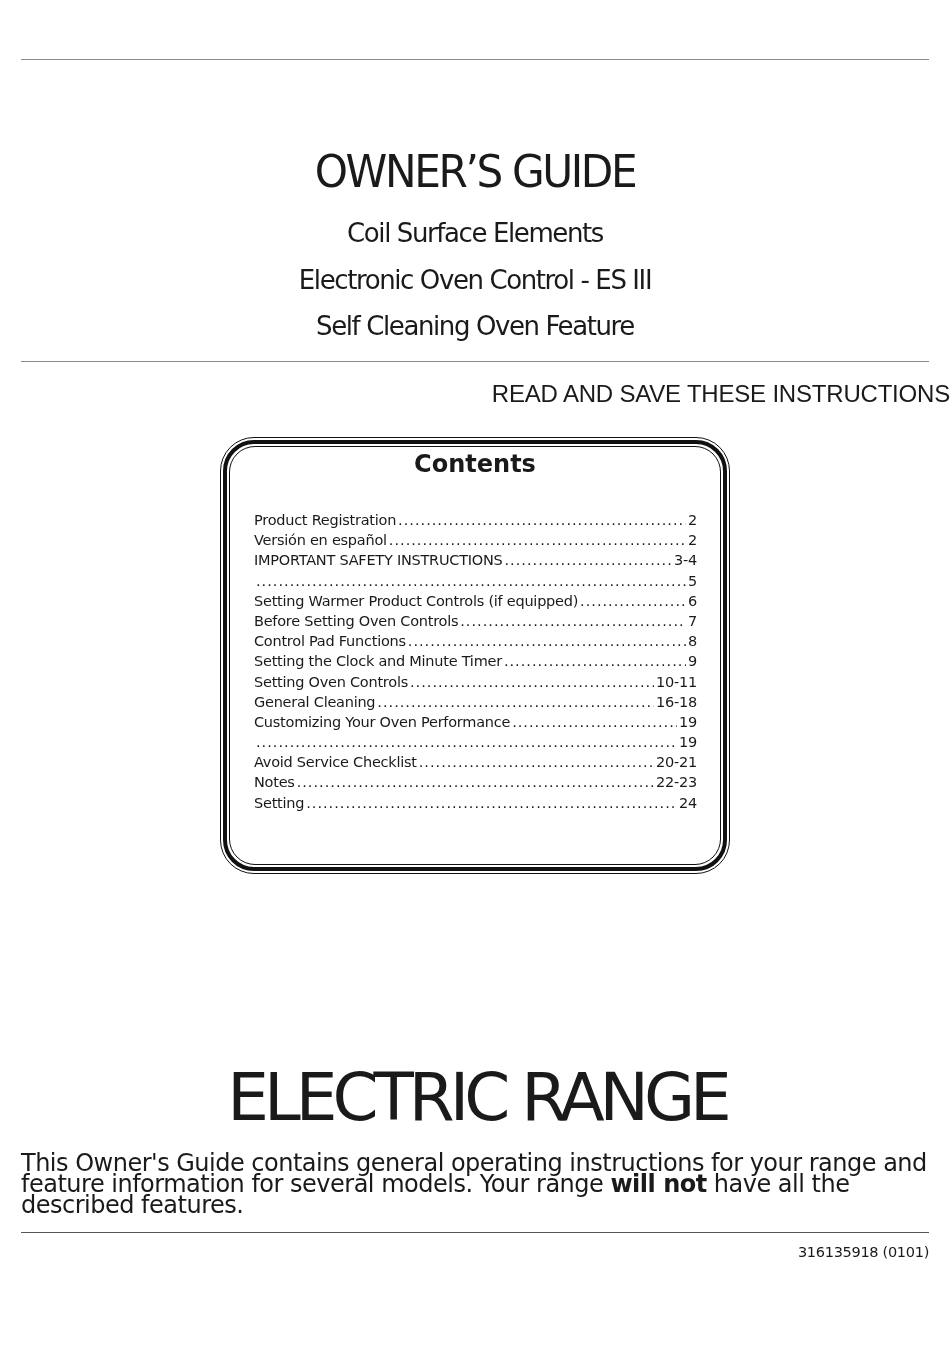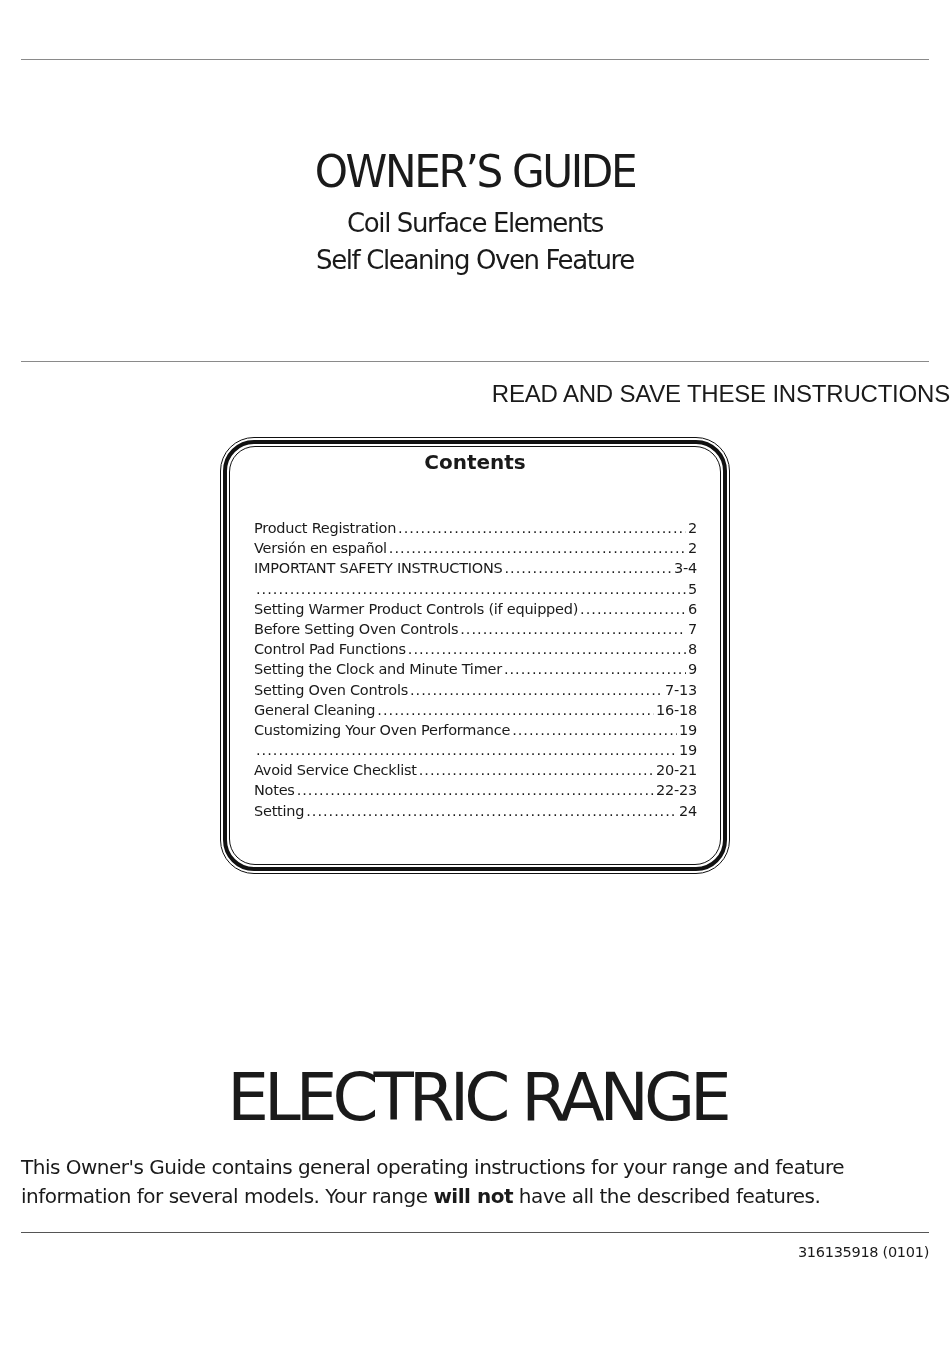--- a/index.html
+++ b/index.html
@@ -16,46 +16,46 @@
       position: absolute; left: 0; width: 950px; text-align: center;
       font-family: "DejaVu Sans", sans-serif; font-weight: normal;
       font-size: 44px; letter-spacing: -2.5px; top: 142px; line-height: 60px;
       transform: scaleX(0.96);
     }
     .subtitles {
       position: absolute; left: 0; width: 950px; top: 205px; text-align: center;
     }
     .subtitles div {
       font-family: "DejaVu Sans", sans-serif; font-size: 26px;
-      letter-spacing: -1.4px; line-height: 36.5px; height: 36.5px;
+      letter-spacing: -1.4px; line-height: 36.5px; height: 36.5px; margin-top: 10px;
     }
     .read-save {
       position: absolute; left: 0; width: 950px; top: 380px; text-align: right;
       font-family: "Liberation Sans", sans-serif; font-size: 24px; letter-spacing: -0.2px;
     }
     
     .box-outer {
       position: absolute; left: 220px; top: 437px; width: 510px; height: 437px;
       box-sizing: border-box; border: 1.5px solid #111; border-radius: 34px;
     }
     .box-mid {
       position: absolute; left: 223px; top: 440px; width: 504px; height: 431px;
       box-sizing: border-box; border: 4px solid #111; border-radius: 31px;
     }
     .box-inner {
       position: absolute; left: 229px; top: 446px; width: 492px; height: 419px;
       box-sizing: border-box; border: 1.5px solid #111; border-radius: 26px;
     }
     .contents-heading {
       position: absolute; left: 220px; width: 510px; top: 450px; text-align: center;
-      font-family: "DejaVu Sans", sans-serif; font-weight: bold; font-size: 20px;
+      font-family: "DejaVu Sans", sans-serif; font-weight: bold; font-size: 24px;
     }
     .toc {
       position: absolute; left: 254px; top: 510px; width: 443px;
-      font-family: "DejaVu Sans", sans-serif; font-size: 14.5px; letter-spacing: -0.25px; margin-top: 8px;
+      font-family: "DejaVu Sans", sans-serif; font-size: 14.5px; letter-spacing: -0.25px;
     }
     .toc-row {
       display: flex; align-items: baseline; height: 20.2px; line-height: 20.2px;
       white-space: nowrap; overflow: hidden;
     }
     .toc-label { flex: 0 0 auto; }
     .toc-dots {
       flex: 1 1 auto; overflow: hidden; margin: 0 2px; color: #1a1a1a;
       letter-spacing: 1px;
     }
@@ -63,38 +63,39 @@
       content: "....................................................................................................................................................";
     }
     .toc-page { flex: 0 0 auto; text-align: right; }
     .big-title {
       position: absolute; left: 2px; width: 950px; top: 1058px; text-align: center;
       font-family: "DejaVu Sans", sans-serif; font-size: 66px; letter-spacing: -5px;
       line-height: 80px;
     }
     .disclaimer {
       position: absolute; left: 21px; width: 915px; top: 1153px;
-      font-family: "DejaVu Sans", sans-serif; font-size: 20px; letter-spacing: -0.5px;
-      line-height: 29px;
+      font-family: "DejaVu Sans", sans-serif; font-size: 24px; letter-spacing: -0.5px;
+      line-height: 21px;
     }
     .disclaimer b { font-weight: bold; }
     .doc-number {
       position: absolute; right: 21px; top: 1244px;
       font-family: "DejaVu Sans", sans-serif; font-size: 14.5px; letter-spacing: -0.3px;
     }
   </style>
 </head>
 <body>
 
 <div class="rule" style="top:59px;"></div>
 
 <div class="title">OWNER’S GUIDE</div>
 
 <div class="subtitles">
   <div>Coil Surface Elements</div>
+  <div>Electronic Oven Control - ES III</div>
   <div>Self Cleaning Oven Feature</div>
 </div>
 
 <div class="rule" style="top:361px;"></div>
 
 <div class="read-save">READ AND SAVE THESE INSTRUCTIONS</div>
 
 <div class="box-outer"></div>
 <div class="box-mid"></div>
 <div class="box-inner"></div>
@@ -137,21 +138,21 @@
       <span class="toc-page">8</span>
     </div>
   <div class="toc-row">
       <span class="toc-label">Setting the Clock and Minute Timer</span>
       <span class="toc-dots"></span>
       <span class="toc-page">9</span>
     </div>
   <div class="toc-row">
       <span class="toc-label">Setting Oven Controls</span>
       <span class="toc-dots"></span>
-      <span class="toc-page">7-13</span>
+      <span class="toc-page">10-11</span>
     </div>
   <div class="toc-row">
       <span class="toc-label">General Cleaning</span>
       <span class="toc-dots"></span>
       <span class="toc-page">16-18</span>
     </div>
   <div class="toc-row">
       <span class="toc-label">Customizing Your Oven Performance</span>
       <span class="toc-dots"></span>
       <span class="toc-page">19</span>

